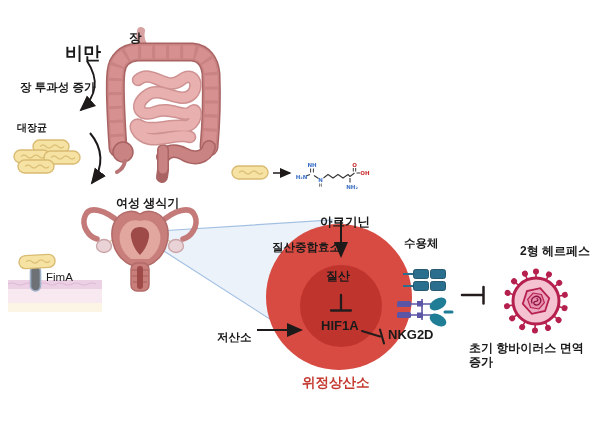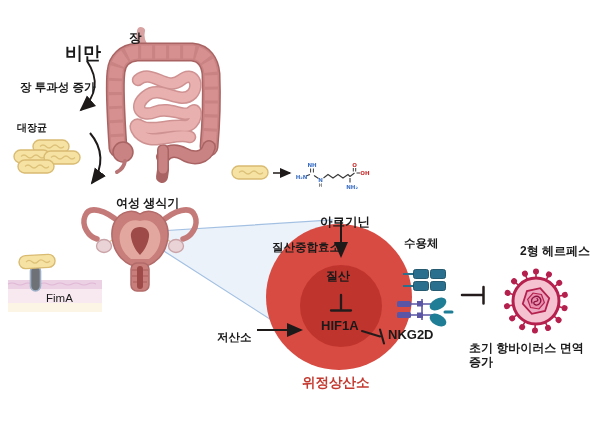--- a/index.html
+++ b/index.html
@@ -1,20 +1,20 @@
 <!DOCTYPE html>
 <html><head>
 <meta charset="utf-8">
 <style>
   html,body{margin:0;padding:0;background:#fff;}
   #canvas{position:relative;width:600px;height:426px;background:#ffffff;overflow:hidden;
           font-family:"Liberation Sans","DejaVu Sans",sans-serif;}
   #art{position:absolute;left:0;top:0;}
   .lbl{position:absolute;font-weight:700;color:#1a1a1a;white-space:nowrap;line-height:1.18;}
-  .lbl.regular{font-weight:400;margin-top:21px;}
+  .lbl.regular{font-weight:400;}
   .lbl.red{color:#c43a30;}
 </style>
 </head>
 <body>
 
 <div id="canvas">
 
 <svg id="art" width="600" height="426" viewBox="0 0 600 426">
   <defs>
     <marker id="ah" markerWidth="9" markerHeight="8" refX="7" refY="3.5" orient="auto">

